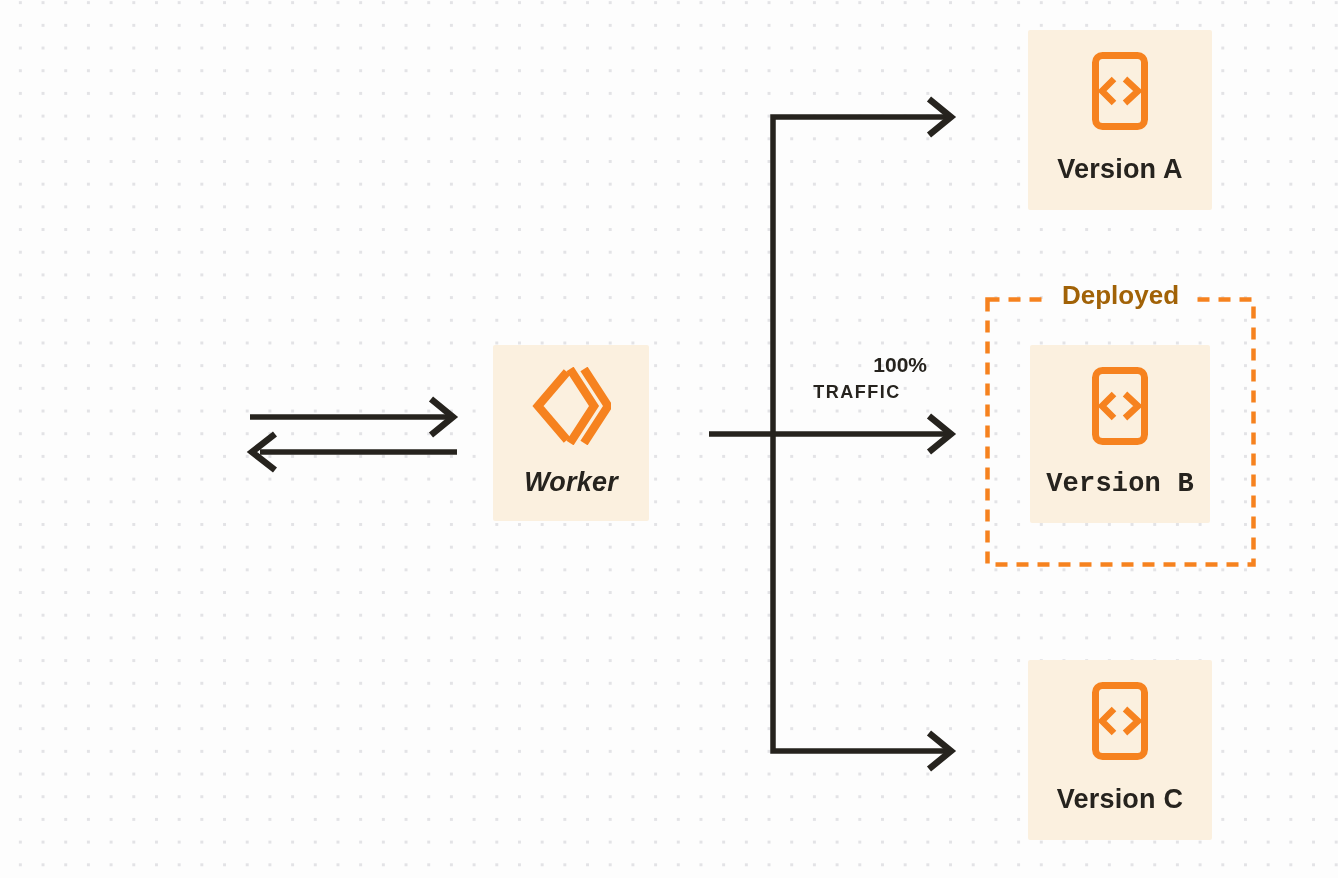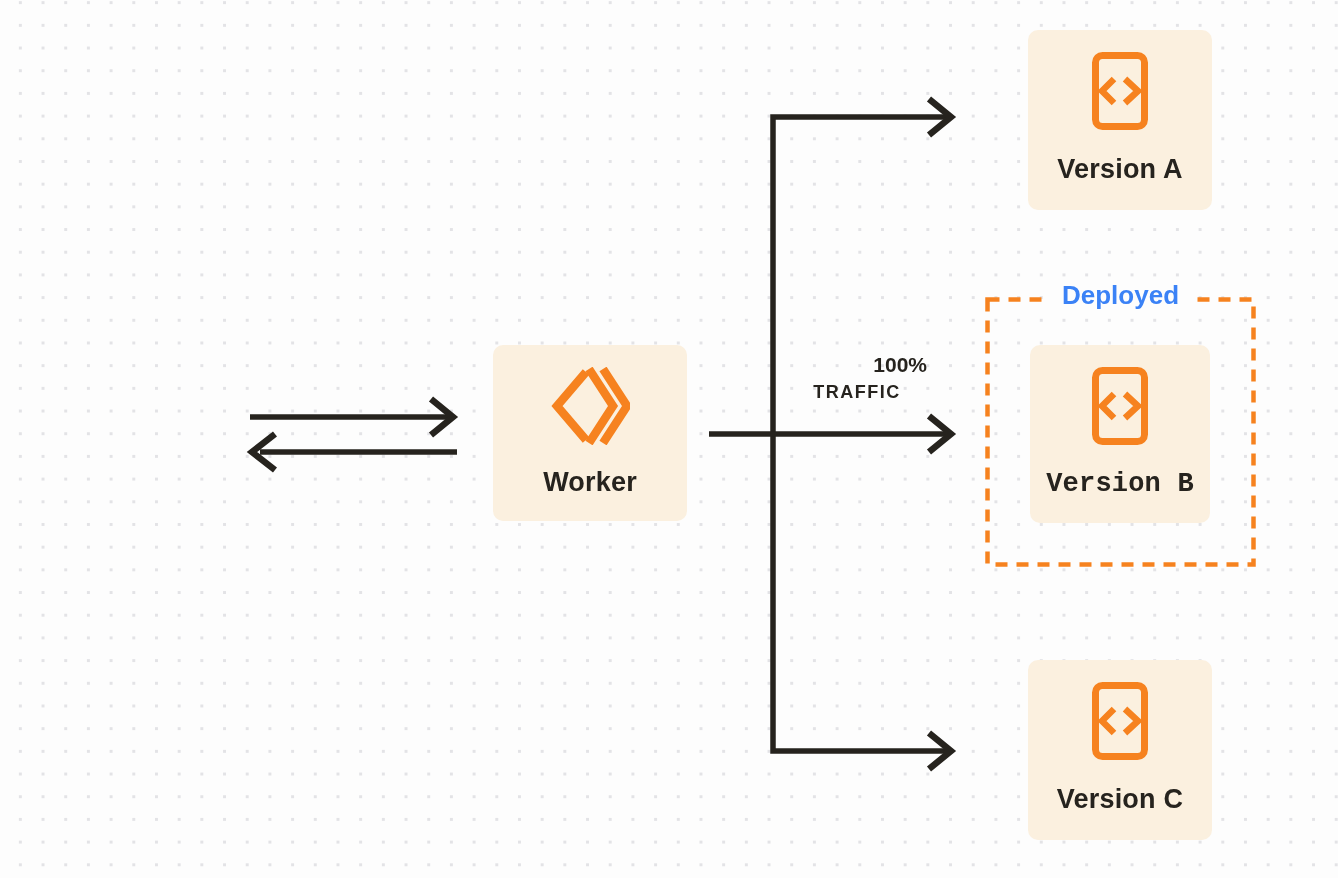--- a/index.html
+++ b/index.html
@@ -7,40 +7,40 @@
     position:relative; width:1338px; height:878px; overflow:hidden;
     background-color:#FDFDFD;
     background-image: radial-gradient(circle, #E3E3E6 1.7px, rgba(0,0,0,0) 1.8px);
     background-size: 22.7px 22.7px;
     background-position: 9px 14px;
     font-family:"Liberation Sans", sans-serif;
     color:#26231E;
   }
   .overlay { position:absolute; inset:0; z-index:1; }
   .node {
-    position:absolute; z-index:2; border-radius:10px;
+    position:absolute; z-index:2; border-radius:2px;
     display:flex; flex-direction:column; align-items:center;
     box-sizing:border-box;
   }
   .node-cream { background:#FBF0DF; }
   .node-gray  { background:#F7F7F8; }
   .node-label { font-weight:700; font-size:27px; letter-spacing:0.2px; }
   .center-label { justify-content:center; }
   .icon-node { padding-top:22px; gap:24px; }
   .worker-node { padding-top:22px; gap:22px; }
   .deployed-zone {
     position:absolute; z-index:1;
     left:985px; top:297px; width:271px; height:270px;
     box-sizing:border-box;
   }
   .deployed-label {
     position:absolute; z-index:3;
     top:-17px; left:50%; transform:translateX(-50%);
     background:#FDFDFD; padding:0 13px;
-    color:#3b82f6; font-weight:700; font-size:26px; white-space:nowrap;
+    color:#a16207; font-weight:700; font-size:26px; white-space:nowrap;
   }
   .traffic-label {
     position:absolute; z-index:2;
     left:787px; top:352px; width:140px;
     text-align:center; font-weight:700;
   }
   .traffic-line1 { font-size:21px; line-height:26px;text-align:right; }
   .traffic-line2 { font-size:18px; line-height:28px; letter-spacing:1.5px; }
   .icon { display:block; line-height:0; }
 </style>
@@ -66,21 +66,21 @@
   </svg>
 
   <div class="deployed-zone">
     <svg width="271" height="270" viewBox="0 0 271 270">
       <rect x="2.5" y="2.5" width="266" height="265" fill="none" stroke="#F6821F" stroke-width="4.5" stroke-dasharray="12 9"></rect>
     </svg>
     <div class="deployed-label">Deployed</div>
   </div>
 
 
-  <div class="node node-cream worker-node" style="left:493px; top:345px; width:194px; height:176px;">
+  <div class="node node-cream worker-node" style="left:493px; top:345px; width:156px; height:176px;font-style:italic;">
     <span class="icon">
       <svg width="80" height="78" viewBox="0 0 80 78" fill="none" stroke="#F6821F" stroke-width="8.5" stroke-linejoin="miter" stroke-linecap="butt">
         <polyline points="36,5 7,39 36,73"></polyline>
         <polyline points="39,2 63,39 39,76"></polyline>
         <polyline points="53,2 77,39 53,76"></polyline>
       </svg>
     </span>
     <span class="node-label">Worker</span>
   </div>
 

